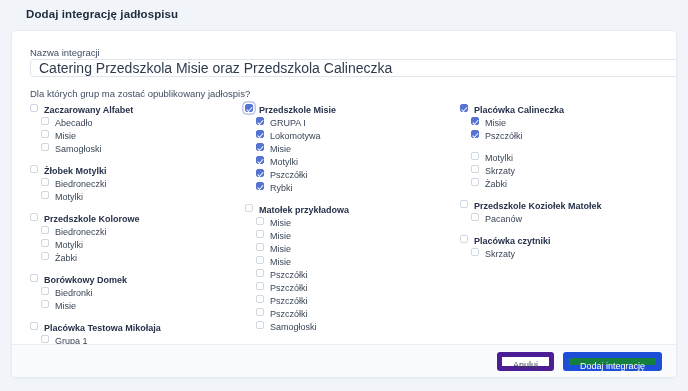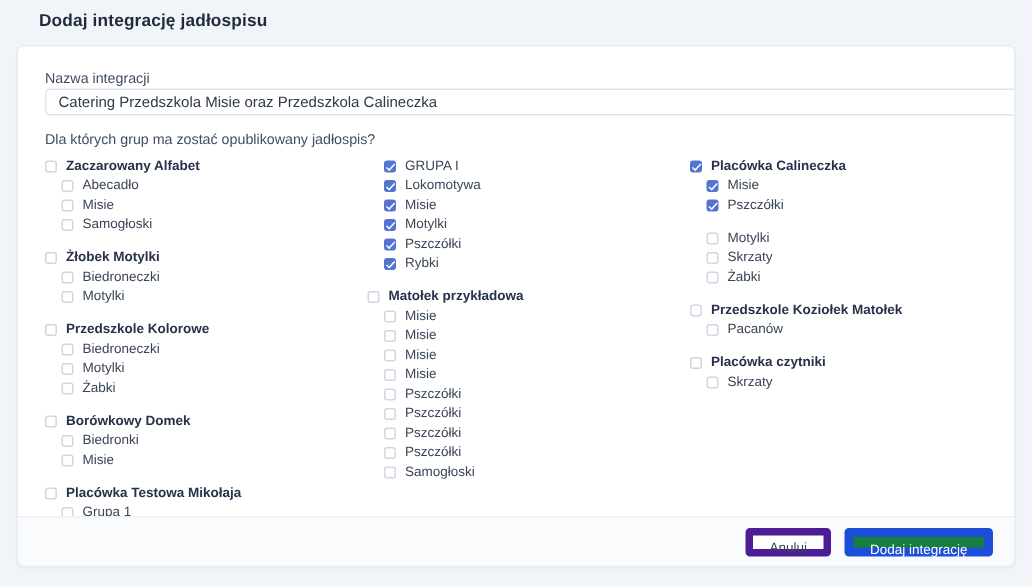--- a/index.html
+++ b/index.html
@@ -63,21 +63,21 @@
     position: absolute;
     left: 18px;
     top: 28px;
     width: 651px;
     height: 18px;
     box-sizing: border-box;
     border: 1px solid #dfe5ec;
     border-radius: 3px;
     background: #ffffff;
     font-family: "Liberation Sans", sans-serif;
-    font-size: 10px;
+    font-size: 14px;
     color: #2e3a4d;
     padding: 0 8px;
     outline: none;
   }
   .text-input::placeholder { color: #a8b2c0; }
 
   .question-label {
     position: absolute;
     left: 18px;
     top: 57px;
@@ -95,21 +95,21 @@
   }
   .column {
     width: 215px;
     flex: 0 0 215px;
   }
 
   .group { margin-bottom: 9px; }
 
   .row {
     display: flex;
-    align-items: center;
+    align-items: flex-start;
     height: 13px;
     gap: 6px;
   }
   .row.child { padding-left: 11px; }
 
   .cb {
     width: 8px;
     height: 8px;
     flex: 0 0 8px;
     box-sizing: border-box;
@@ -279,20 +279,24 @@
               <span class="lbl">Grupa 2</span>
             </div>
             <div class="row child">
               <span class="cb"></span>
               <span class="lbl">Misie</span>
             </div>
           </div>
         </div>
         <div class="column">
           <div class="group">
+            <div class="row">
+              <span class="cb checked focused"></span>
+              <span class="lbl head">Przedszkole Misie</span>
+            </div>
             <div class="row child">
               <span class="cb checked"></span>
               <span class="lbl">GRUPA I</span>
             </div>
             <div class="row child">
               <span class="cb checked"></span>
               <span class="lbl">Lokomotywa</span>
             </div>
             <div class="row child">
               <span class="cb checked"></span>

